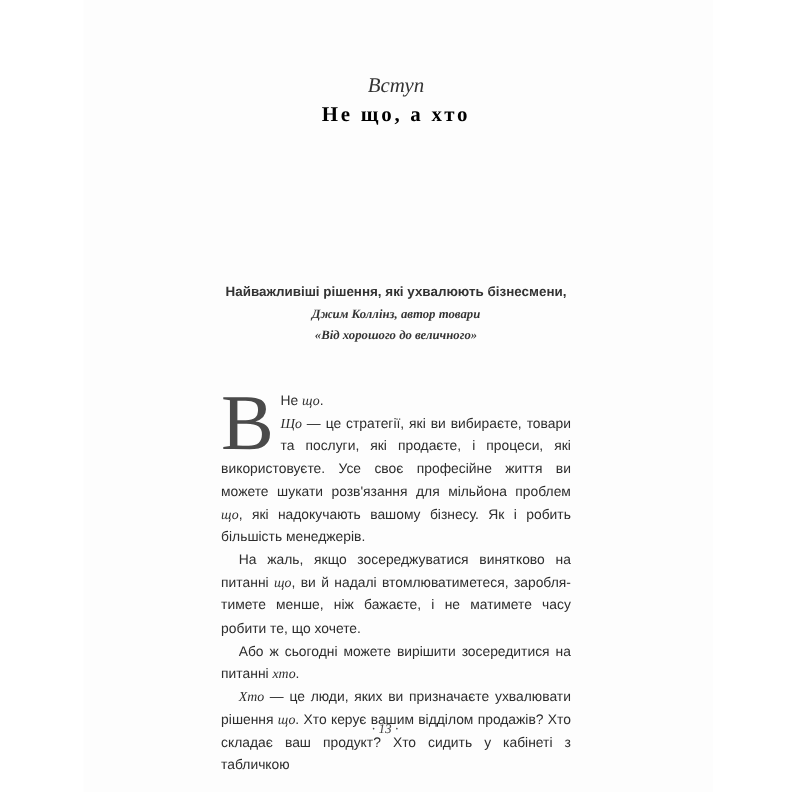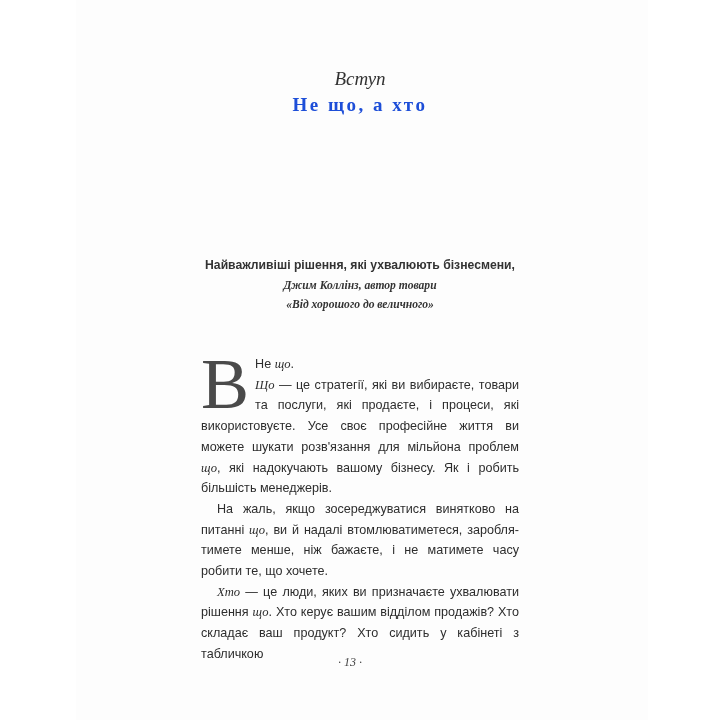--- a/index.html
+++ b/index.html
@@ -3,21 +3,21 @@
 <meta charset="utf-8">
 <style>
   html, body { margin: 0; padding: 0; background: #ffffff; }
   body { width: 720px; height: 720px; position: relative; overflow: hidden;
          font-family: "DejaVu Serif", "Liberation Serif", serif; color: #2b2b2b; }
   .page { position: absolute; left: 76px; top: 0; width: 572px; height: 720px; background: #fdfdfd; }
   .chapter-label { position: absolute; left: 0; width: 720px; top: 68px; text-align: center;
                    font-family: "Liberation Serif", serif; font-style: italic; font-size: 19px; color: #333; }
   .chapter-title { position: absolute; left: 0; width: 720px; top: 94px; text-align: center;
                    font-family: "Liberation Serif", serif; font-weight: bold; font-size: 19px;
-                   letter-spacing: 2.5px; color: #1d4ed8; }
+                   letter-spacing: 2.5px; color: #000000; }
   .epigraph { position: absolute; left: 200px; width: 320px; top: 256px; text-align: center;
               font-family: "Liberation Sans", sans-serif; font-size: 12.2px; line-height: 18px; color: #333; font-weight: bold; }
   .epigraph .attr { font-family: "Liberation Serif", serif; font-style: italic; font-size: 11.6px; line-height: 19px; }
   .epigraph .attr1 { margin-top: 2px; }
   .body-text { position: absolute; left: 201px; width: 318px; top: 354px;
                font-family: "Liberation Sans", sans-serif; font-size: 12.6px; line-height: 20.7px;
                color: #2d2d2d; text-align: justify; }
   .body-text p { margin: 0; }
   .body-text .indent { text-indent: 16px; }
   .drop-cap { float: left; font-family: "Liberation Serif", serif; font-size: 72px; line-height: 56px;
@@ -39,16 +39,17 @@
   <div>Найважливіші рішення, які ухвалюють бізнесмени,</div>
   <div class="attr attr1">Джим Коллінз, автор товари</div>
   <div class="attr">«Від хорошого до величного»</div>
 </div>
 
 <div class="body-text">
   <span class="drop-cap">В</span>
   <p><span>Не </span><em>що</em><span>.</span></p>
   <p><em>Що</em><span> — це стратегії, які ви вибираєте, товари та послуги, які продаєте, і процеси, які використовуєте. Усе своє професійне життя ви можете шукати розв'язання для мільйона проблем </span><em>що</em><span>, які надокучають вашому бізнесу. Як і робить більшість менеджерів.</span></p>
   <p class="indent"><span>На жаль, якщо зосереджуватися винятково на питанні </span><em>що</em><span>, ви й надалі втомлюватиметеся, заробля­тимете менше, ніж бажаєте, і не матимете часу робити те, що хочете.</span></p>
+  <p class="indent"><span>Або ж сьогодні можете вирішити зосередитися на питанні </span><em>хто</em><span>.</span></p>
   <p class="indent"><em>Хто</em><span> — це люди, яких ви призначаєте ухвалювати рішення </span><em>що</em><span>. Хто керує вашим відділом продажів? Хто складає ваш продукт? Хто сидить у кабінеті з табличкою</span></p>
 </div>
 
 <div class="page-number">· 13 ·</div>
 
 </body></html>

